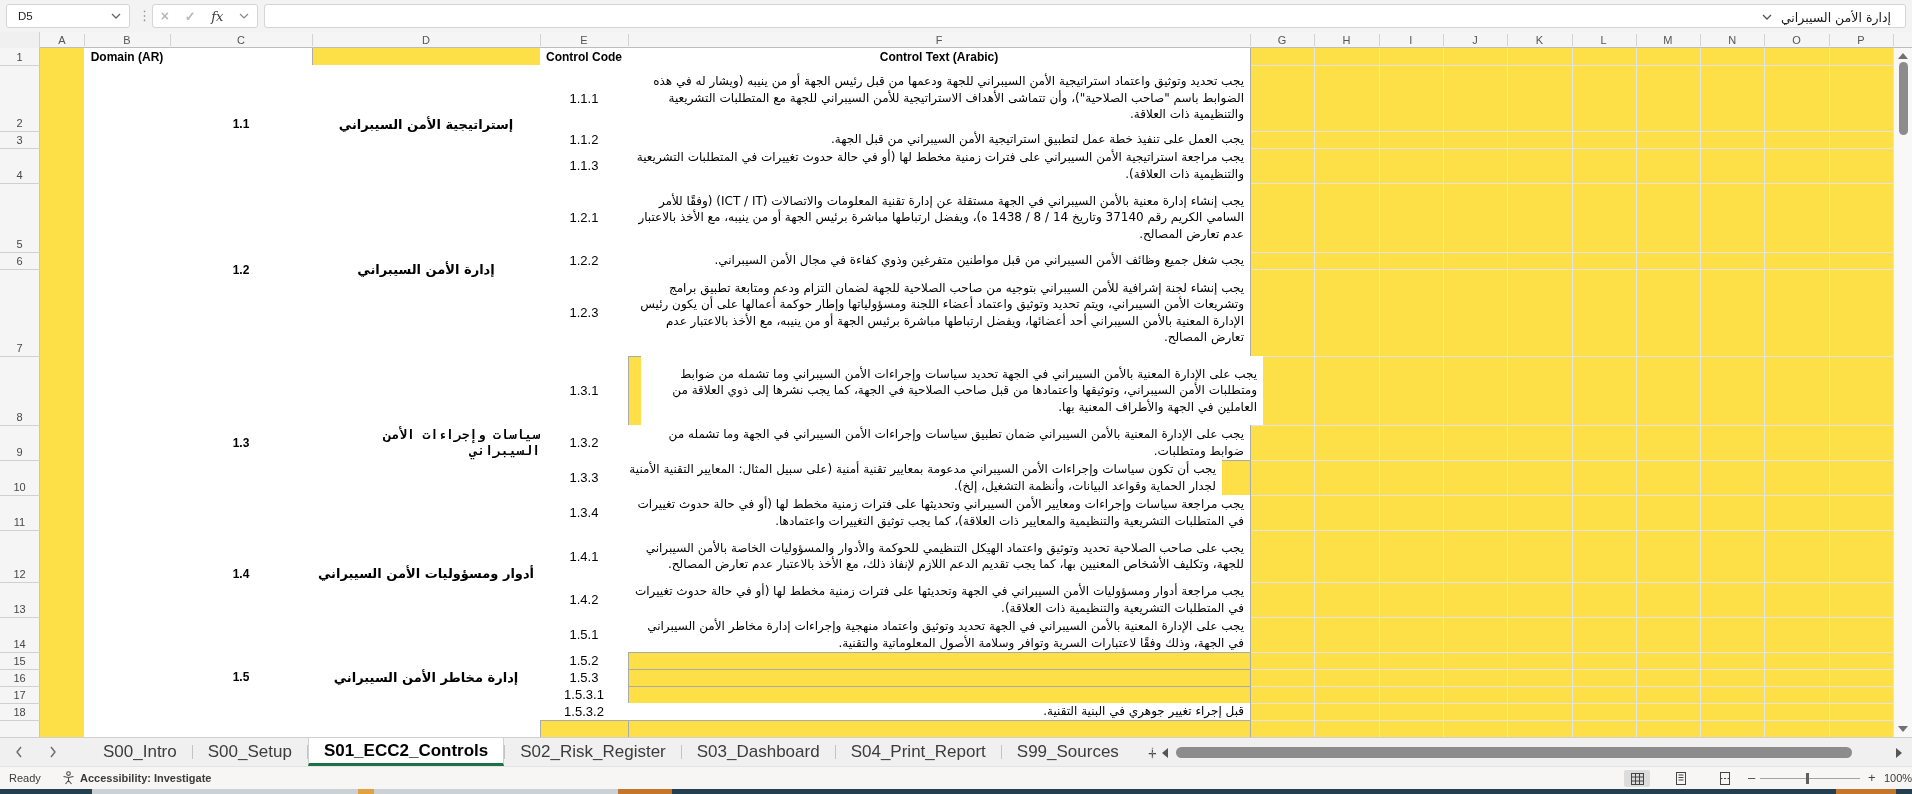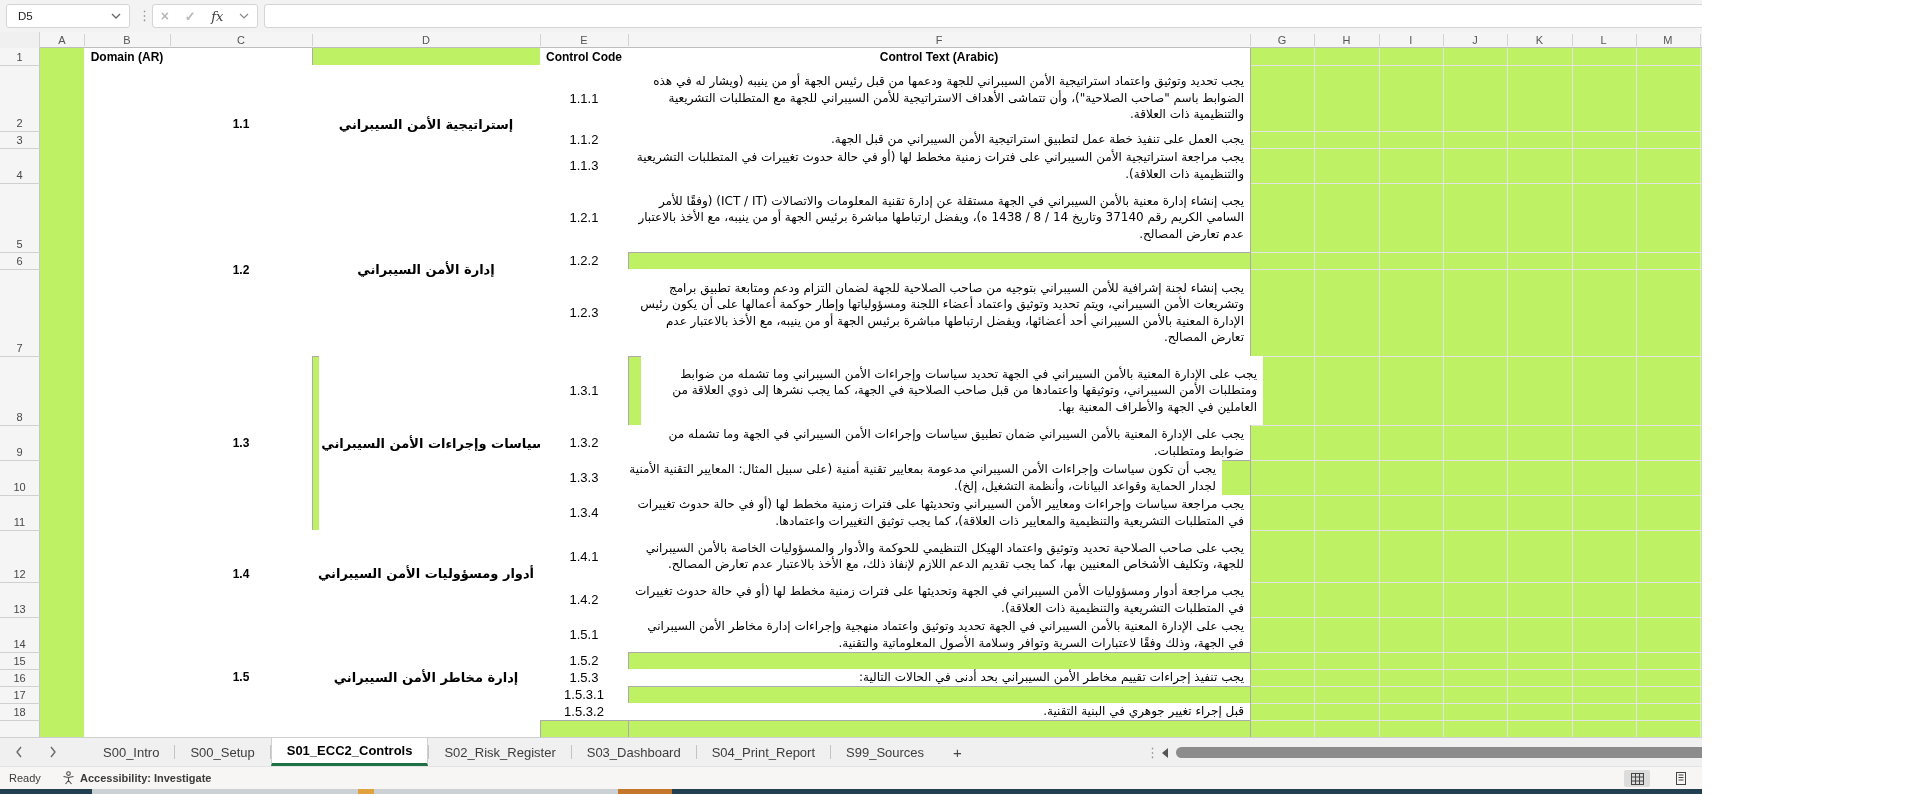--- a/index.html
+++ b/index.html
@@ -1,17 +1,17 @@
 <!DOCTYPE html>
 <html lang="en"><head>
 <meta charset="utf-8">
 <style>
   html,body{margin:0;padding:0;background:#fff;}
-  #app{position:relative;width:1702px;height:794px;overflow:hidden;
-       font-family:"Liberation Sans",sans-serif;background:#bef264;-webkit-font-smoothing:antialiased;}
+  #app{position:relative;width:1912px;height:794px;overflow:hidden;
+       font-family:"Liberation Sans",sans-serif;background:#fde047;-webkit-font-smoothing:antialiased;}
   .abs{position:absolute;}
   
   #formula-row{left:0;top:0;width:1912px;height:32px;background:#f3f3f3;border-bottom:1px solid #e1e1e1;}
   .whitebox{background:#fff;border:1px solid #d5d5d5;border-radius:3px;box-sizing:border-box;}
   #name-box{left:6px;top:4px;width:124px;height:24px;display:flex;align-items:center;}
   #name-box .val{font-size:11.5px;color:#222;padding-left:11px;flex:1;}
   #fx-cluster{left:152px;top:4px;width:106px;height:24px;display:flex;align-items:center;justify-content:space-around;}
   #formula-input{left:264px;top:4px;width:1642px;height:24px;}
   #formula-value-wrap{right:14px;top:0;height:24px;display:flex;align-items:center;gap:9px;}
   #formula-value{font-family:"DejaVu Sans",sans-serif;font-size:12.5px;color:#1a1a1a;}
@@ -45,21 +45,21 @@
   
   #vscroll{left:1893px;top:48px;width:19px;height:689px;background:#f8f8f8;border-left:1px solid #e2e2e2;box-sizing:border-box;}
   .tri-up{width:0;height:0;border-left:5px solid transparent;border-right:5px solid transparent;border-bottom:6px solid #707070;}
   .tri-down{width:0;height:0;border-left:5px solid transparent;border-right:5px solid transparent;border-top:6px solid #707070;}
   .tri-left{width:0;height:0;border-top:5px solid transparent;border-bottom:5px solid transparent;border-right:6px solid #555;}
   .tri-right{width:0;height:0;border-top:5px solid transparent;border-bottom:5px solid transparent;border-left:6px solid #555;}
   #vthumb{left:5px;top:14px;width:9px;height:73px;background:#8c8c8c;border-radius:5px;}
   
   #tabbar{left:0;top:737px;width:1912px;height:29px;background:#f0f0f0;border-top:1px solid #cfcfcf;box-sizing:border-box;}
   #tabs-row{left:88px;top:0;height:28px;display:flex;align-items:stretch;}
-  .tab{display:flex;align-items:center;padding:0 15px;font-size:13px;color:#3c3c3c;white-space:nowrap;}
+  .tab{display:flex;align-items:center;padding:0 15px;font-size:17px;color:#3c3c3c;white-space:nowrap;}
   .tab.active{background:#fff;border:1px solid #d0d0d0;border-top:none;border-bottom:3px solid #1e7145;font-weight:bold;color:#000;box-sizing:border-box;}
   .tabsep{width:1px;height:14px;background:#c4c4c4;align-self:center;}
   .tab-plus{display:flex;align-items:center;padding:0 14px;font-size:15px;color:#444;}
   #hscroll-track{left:1176px;top:9px;width:712px;height:11px;}
   #hthumb{left:0;top:0;width:676px;height:11px;background:#8c8c8c;border-radius:6px;}
   
   #statusbar{left:0;top:766px;width:1912px;height:23px;background:#f7f6f5;border-top:1px solid #e3e3e3;box-sizing:border-box;font-size:11px;color:#3a3a3a;}
   .viewbtn{top:3px;width:26px;height:17px;display:flex;align-items:center;justify-content:center;border-radius:2px;}
   .viewbtn.active{background:#dcdcdc;}
   #zoom-track{left:1760px;top:11px;width:100px;height:1px;background:#a3a3a3;}
@@ -202,28 +202,31 @@
       </div>
       <div class="abs hline" style="left: 170px; top: 183px; width: 1080px;"></div>
       <div class="abs cell gcode" style="left: 170px; top: 183px; width: 142px; height: 173px;">1.2</div>
       <div class="abs cell subdom" dir="rtl" style="left: 312px; top: 183px; width: 228px; height: 173px;">إدارة الأمن السيبراني</div>
       <div class="abs cell ccode" style="left: 540px; top: 183px; width: 88px; height: 69px;">1.2.1</div>
       <div class="abs cell ctext" style="left: 628px; top: 183px; width: 622px; height: 69px;">
         <span dir="rtl">يجب إنشاء إدارة معنية بالأمن السيبراني في الجهة مستقلة عن إدارة تقنية المعلومات والاتصالات (ICT / IT) (وفقًا للأمر السامي الكريم رقم 37140 وتاريخ 14 / 8 / 1438 ه)، ويفضل ارتباطها مباشرة برئيس الجهة أو من ينيبه، مع الأخذ بالاعتبار عدم تعارض المصالح.</span>
       </div>
       <div class="abs hline" style="left: 540px; top: 252px; width: 710px;"></div>
       <div class="abs cell ccode" style="left: 540px; top: 252px; width: 88px; height: 17px;">1.2.2</div>
+      <div class="abs cell ctext" style="left: 628px; top: 252px; width: 622px; height: 17px;">
+        <span dir="rtl">يجب شغل جميع وظائف الأمن السيبراني من قبل مواطنين متفرغين وذوي كفاءة في مجال الأمن السيبراني.</span>
+      </div>
       <div class="abs hline" style="left: 540px; top: 269px; width: 710px;"></div>
       <div class="abs cell ccode" style="left: 540px; top: 269px; width: 88px; height: 87px;">1.2.3</div>
       <div class="abs cell ctext" style="left: 628px; top: 269px; width: 622px; height: 87px;">
         <span dir="rtl">يجب إنشاء لجنة إشرافية للأمن السيبراني بتوجيه من صاحب الصلاحية للجهة لضمان التزام ودعم ومتابعة تطبيق برامج وتشريعات الأمن السيبراني، ويتم تحديد وتوثيق واعتماد أعضاء اللجنة ومسؤولياتها وإطار حوكمة أعمالها على أن يكون رئيس الإدارة المعنية بالأمن السيبراني أحد أعضائها، ويفضل ارتباطها مباشرة برئيس الجهة أو من ينيبه، مع الأخذ بالاعتبار عدم تعارض المصالح.</span>
       </div>
       <div class="abs hline" style="left: 170px; top: 356px; width: 1080px;"></div>
       <div class="abs cell gcode" style="left: 170px; top: 356px; width: 142px; height: 174px; text-align: right;">1.3</div>
-      <div class="abs cell subdom" dir="rtl" style="left: 319px; top: 356px; width: 228px; height: 174px;">سياسات وإجراءات الأمن السيبراني</div>
+      <div class="abs cell subdom" dir="rtl" style="left: 312px; top: 356px; width: 228px; height: 174px; font-family: Liberation Mono, monospace;">سياسات وإجراءات الأمن السيبراني</div>
       <div class="abs cell ccode" style="left: 540px; top: 356px; width: 88px; height: 69px;">1.3.1</div>
       <div class="abs cell ctext" style="left: 641px; top: 356px; width: 622px; height: 69px;">
         <span dir="rtl">يجب على الإدارة المعنية بالأمن السيبراني في الجهة تحديد سياسات وإجراءات الأمن السيبراني وما تشمله من ضوابط ومتطلبات الأمن السيبراني، وتوثيقها واعتمادها من قبل صاحب الصلاحية في الجهة، كما يجب نشرها إلى ذوي العلاقة من العاملين في الجهة والأطراف المعنية بها.</span>
       </div>
       <div class="abs hline" style="left: 540px; top: 425px; width: 710px;"></div>
       <div class="abs cell ccode" style="left: 540px; top: 425px; width: 88px; height: 35px;">1.3.2</div>
       <div class="abs cell ctext" style="left: 628px; top: 425px; width: 622px; height: 35px;">
         <span dir="rtl">يجب على الإدارة المعنية بالأمن السيبراني ضمان تطبيق سياسات وإجراءات الأمن السيبراني في الجهة وما تشمله من ضوابط ومتطلبات.</span>
       </div>
       <div class="abs hline" style="left: 540px; top: 460px; width: 710px;"></div>
@@ -252,23 +255,20 @@
       <div class="abs cell gcode" style="left: 170px; top: 617px; width: 142px; height: 120px;">1.5</div>
       <div class="abs cell subdom" dir="rtl" style="left: 312px; top: 617px; width: 228px; height: 120px;">إدارة مخاطر الأمن السيبراني</div>
       <div class="abs cell ccode" style="left: 540px; top: 617px; width: 88px; height: 35px;">1.5.1</div>
       <div class="abs cell ctext" style="left: 628px; top: 617px; width: 622px; height: 35px;">
         <span dir="rtl">يجب على الإدارة المعنية بالأمن السيبراني في الجهة تحديد وتوثيق واعتماد منهجية وإجراءات إدارة مخاطر الأمن السيبراني في الجهة، وذلك وفقًا لاعتبارات السرية وتوافر وسلامة الأصول المعلوماتية والتقنية.</span>
       </div>
       <div class="abs hline" style="left: 540px; top: 652px; width: 710px;"></div>
       <div class="abs cell ccode" style="left: 540px; top: 652px; width: 88px; height: 17px;">1.5.2</div>
       <div class="abs hline" style="left: 540px; top: 669px; width: 710px;"></div>
       <div class="abs cell ccode" style="left: 540px; top: 669px; width: 88px; height: 17px;">1.5.3</div>
-      <div class="abs cell ctext" style="left: 628px; top: 669px; width: 622px; height: 17px;">
-        <span dir="rtl">يجب تنفيذ إجراءات تقييم مخاطر الأمن السيبراني بحد أدنى في الحالات التالية:</span>
-      </div>
       <div class="abs hline" style="left: 540px; top: 686px; width: 710px;"></div>
       <div class="abs cell ccode" style="left: 540px; top: 686px; width: 88px; height: 17px;">1.5.3.1</div>
       <div class="abs hline" style="left: 540px; top: 703px; width: 710px;"></div>
       <div class="abs cell ccode" style="left: 540px; top: 703px; width: 88px; height: 17px;">1.5.3.2</div>
       <div class="abs cell ctext" style="left: 628px; top: 703px; width: 622px; height: 17px;">
         <span dir="rtl">قبل إجراء تغيير جوهري في البنية التقنية.</span>
       </div>
       <div class="abs hline" style="left: 540px; top: 720px; width: 710px;"></div>
     </div>
 

